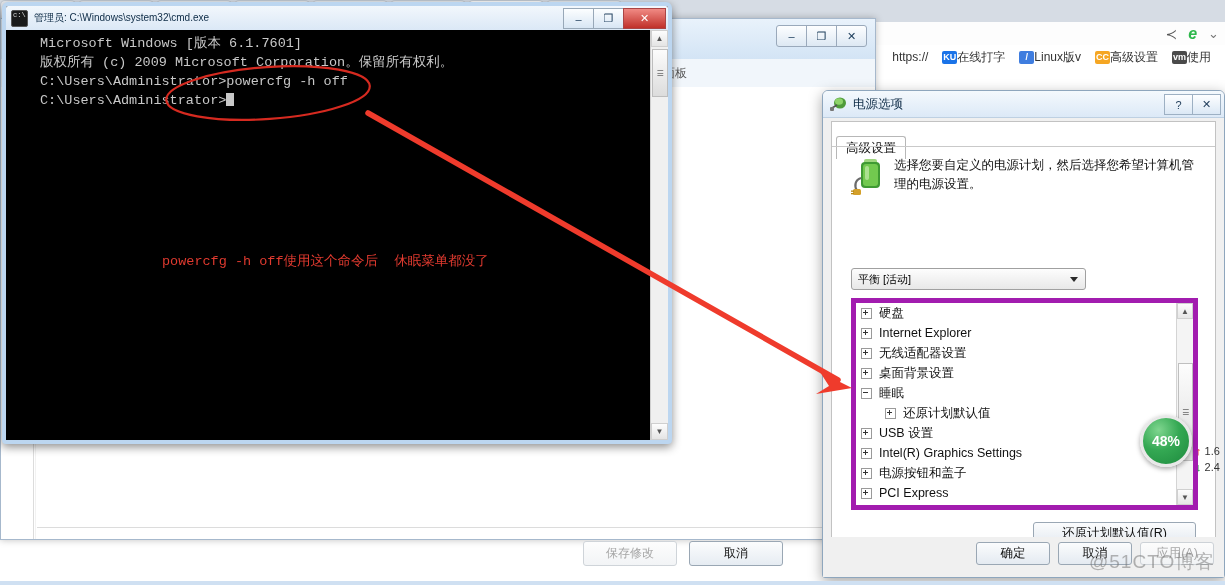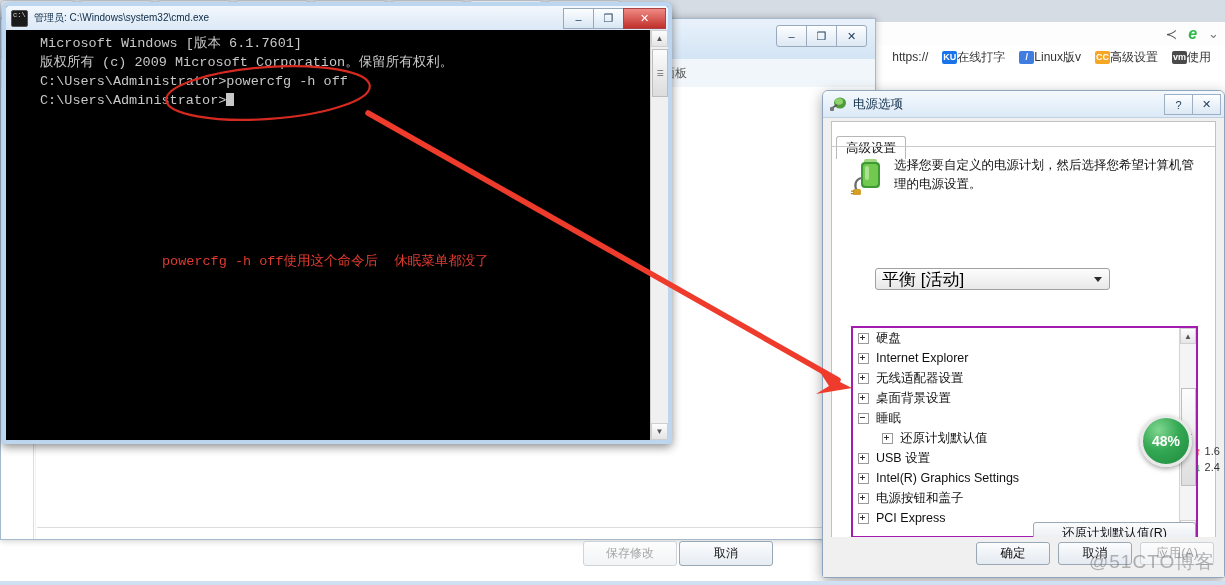--- a/index.html
+++ b/index.html
@@ -38,21 +38,21 @@
       margin-left:-1px;display:flex;align-items:center;justify-content:center;font-size:11px;color:#20405e;}
   .w7btn:first-child{border-radius:3px 0 0 3px;}
   .w7btn:last-child{border-radius:0 3px 3px 0;}
   #cpl-addressbar{position:absolute;left:0;top:40px;width:100%;height:28px;background:#f1f6fb;border-bottom:1px solid #cfdce9;}
   #cpl-crumb{position:absolute;left:650px;top:46px;font-size:12px;color:#555;}
   #cpl-content{position:absolute;left:0;top:68px;width:100%;bottom:0;background:#ffffff;}
   #cpl-leftrule{position:absolute;left:32px;top:68px;width:1px;bottom:0;background:#dcdcdc;}
   #cpl-leftrule2{position:absolute;left:34px;top:68px;width:1px;bottom:0;background:#f2f2f2;}
   .cpl-link{position:absolute;color:#1f5fbf;font-size:12.5px;cursor:pointer;}
   #cpl-hr{position:absolute;left:36px;right:0;top:508px;height:1px;background:#dcdcdc;}
-  #cpl-footbtns{position:absolute;left:582px;top:522px;display:flex;gap:2px;}
+  #cpl-footbtns{position:absolute;left:582px;top:522px;display:flex;gap:12px;}
   .w7pbtn{min-width:72px;height:23px;border:1px solid #9aa7b4;border-radius:3px;
       background:linear-gradient(#fbfcfd,#e6ecf2);font-size:12px;color:#111;
       display:flex;align-items:center;justify-content:center;padding:0 10px;}
   .w7pbtn.disabled{color:#a6a6a6;border-color:#cfd4d9;background:linear-gradient(#fdfdfd,#f2f4f6);}
 
   
   #cmd-window{position:absolute;left:2px;top:2px;width:670px;height:442px;
       border:4px solid #bcd6f0;border-radius:6px 6px 4px 4px;background:#000;
       box-shadow:0 3px 10px rgba(0,0,0,.45);box-sizing:border-box;}
   #cmd-titlebar{position:absolute;left:0;top:0;right:0;height:24px;
@@ -98,25 +98,25 @@
       font-size:11px;color:#25425f;}
   #pwr-panel{position:absolute;left:8px;top:30px;right:8px;height:448px;background:#fff;border:1px solid #c2c2c2;}
   #pwr-tabstrip{position:absolute;left:0;top:0;height:24px;left:4px;}
   #pwr-tab{display:inline-block;height:22px;padding:0 9px;background:#fff;border:1px solid #b7b7b7;
       border-bottom:none;border-radius:3px 3px 0 0;font-size:12.5px;line-height:22px;color:#111;position:relative;top:2px;margin-top:12px;}
   #pwr-tabline{position:absolute;left:0;right:0;top:24px;height:1px;background:#c9c9c9;}
   #pwr-desc{position:absolute;left:62px;top:34px;right:18px;font-size:12.5px;color:#111;line-height:19px;}
   #pwr-battery{position:absolute;left:19px;top:34px;width:38px;height:40px;}
   #pwr-select{position:absolute;left:19px;top:146px;width:235px;height:22px;
       background:linear-gradient(#fdfdfd,#e8e8e8);border:1px solid #a0a0a0;border-radius:3px;
-      display:flex;align-items:center;padding:0 6px;font-size:17px;box-sizing:border-box;margin-left:24px;}
+      display:flex;align-items:center;padding:0 6px;font-size:11px;box-sizing:border-box;}
   #pwr-select .caret{position:absolute;right:7px;top:8px;border-left:4px solid transparent;
       border-right:4px solid transparent;border-top:5px solid #2b2b2b;}
   #pwr-tree{position:absolute;left:19px;top:176px;width:347px;height:212px;background:#fff;
-      border:2px solid #a21caf;overflow:hidden;box-sizing:border-box;margin-top:28px;}
+      border:5px solid #a21caf;overflow:hidden;box-sizing:border-box;}
   .trow{height:20px;display:flex;align-items:center;font-size:12.5px;color:#111;padding-left:5px;white-space:nowrap;}
   .trow.indent{padding-left:29px;}
   .tbox{width:9px;height:9px;border:1px solid #9a9a9a;background:#fff;margin-right:7px;
       position:relative;flex:0 0 auto;}
   .tbox:before{content:"";position:absolute;left:1px;top:3px;width:5px;height:1px;background:#333;}
   .tbox.plus:after{content:"";position:absolute;left:3px;top:1px;width:1px;height:5px;background:#333;}
   #pwr-tree-sb{position:absolute;right:0;top:0;width:16px;bottom:0;background:#f4f4f4;border-left:1px solid #d4d4d4;}
   .tsb-arrow{width:16px;height:16px;background:linear-gradient(#fcfcfc,#e6e6e6);border:1px solid #d0d0d0;
       box-sizing:border-box;display:flex;align-items:center;justify-content:center;font-size:8px;color:#555;}
   #pwr-tree-thumb{position:absolute;left:1px;top:60px;width:13px;height:96px;

